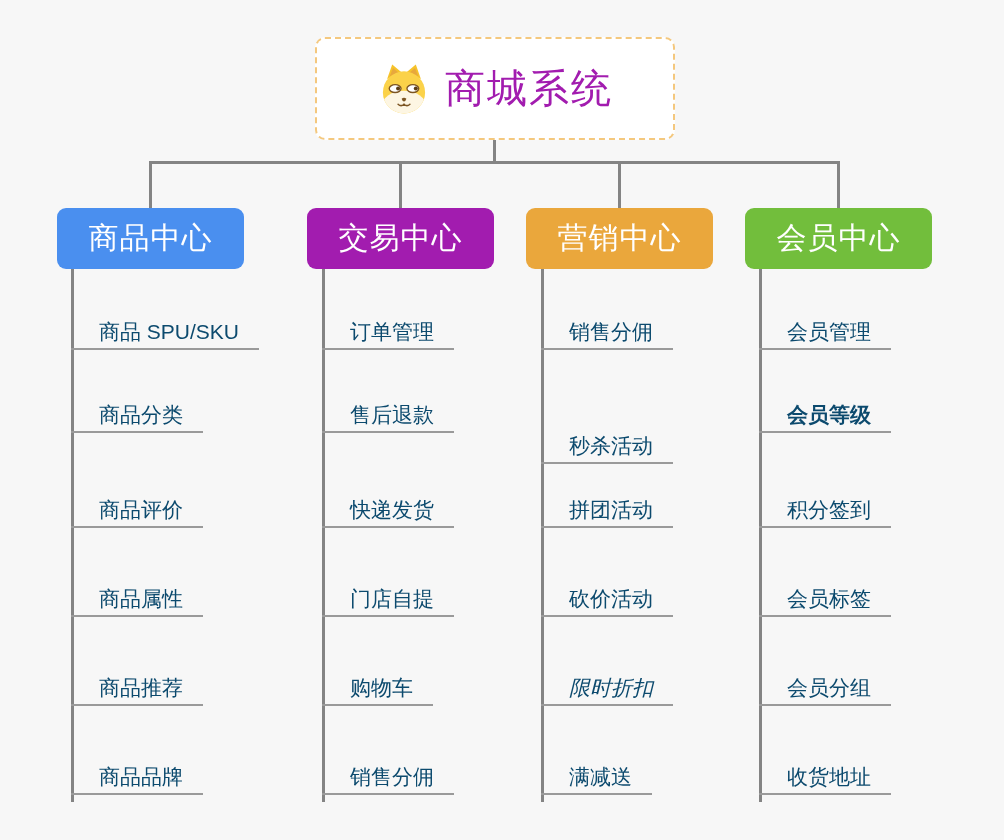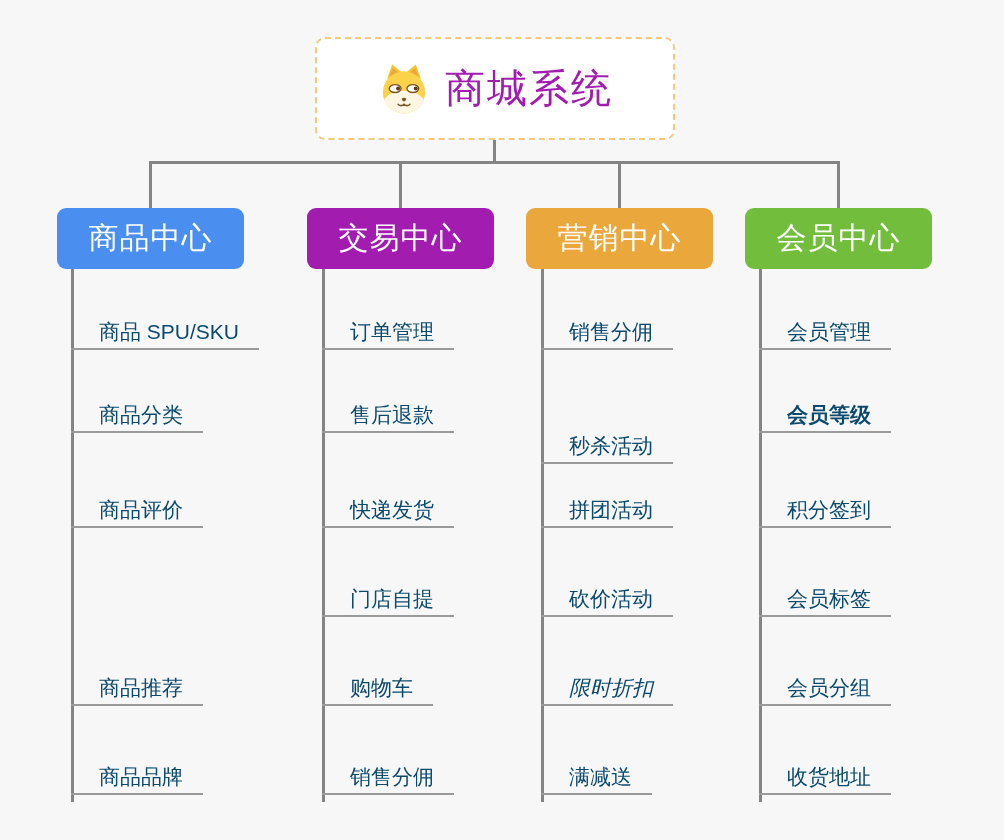--- a/index.html
+++ b/index.html
@@ -110,20 +110,21 @@
   <div class="branch-header bh-4" style="background-color: rgb(114, 190, 60);">会员中心</div>
 
   <div class="line spine sp-1" style="background-color: rgb(132, 132, 132);"></div>
   <div class="line spine sp-2" style="background-color: rgb(132, 132, 132);"></div>
   <div class="line spine sp-3" style="background-color: rgb(132, 132, 132);"></div>
   <div class="line spine sp-4" style="background-color: rgb(132, 132, 132);"></div>
 
   <div class="leaf c1 r1" style="border-bottom-color: rgb(154, 154, 154);">商品 SPU/SKU</div>
   <div class="leaf c1 r2" style="border-bottom-color: rgb(154, 154, 154);">商品分类</div>
   <div class="leaf c1 r3" style="border-bottom-color: rgb(154, 154, 154);">商品评价</div>
+  <div class="leaf c1 r4" style="border-bottom-color: rgb(154, 154, 154);">商品属性</div>
   <div class="leaf c1 r5" style="border-bottom-color: rgb(154, 154, 154);">商品推荐</div>
   <div class="leaf c1 r6" style="border-bottom-color: rgb(154, 154, 154);">商品品牌</div>
 
   <div class="leaf c2 r1" style="border-bottom-color: rgb(154, 154, 154);">订单管理</div>
   <div class="leaf c2 r2" style="border-bottom-color: rgb(154, 154, 154);">售后退款</div>
   <div class="leaf c2 r3" style="border-bottom-color: rgb(154, 154, 154);">快递发货</div>
   <div class="leaf c2 r4" style="border-bottom-color: rgb(154, 154, 154);">门店自提</div>
   <div class="leaf c2 r5" style="border-bottom-color: rgb(154, 154, 154);">购物车</div>
   <div class="leaf c2 r6" style="border-bottom-color: rgb(154, 154, 154);">销售分佣</div>
 

